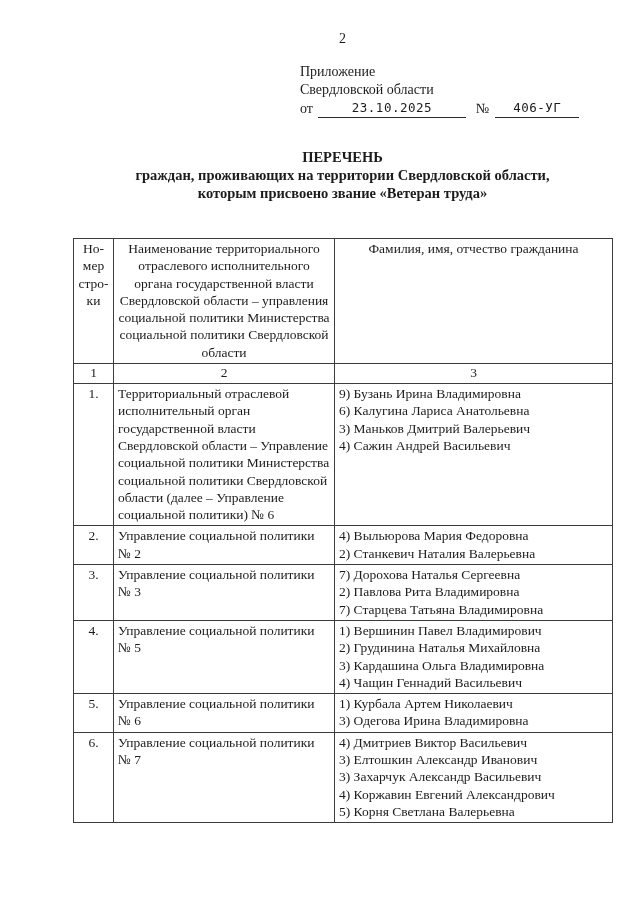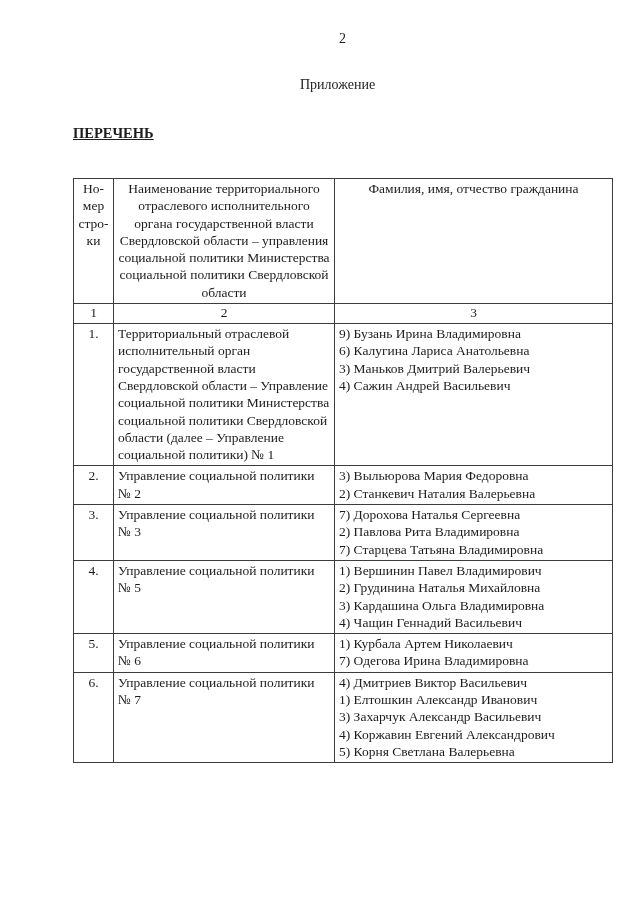--- a/index.html
+++ b/index.html
@@ -14,21 +14,21 @@
     width: 640px; height: 905px;
     padding-left: 73px; padding-right: 28px;
     background: #ffffff;
   }
   .pagenum {
     margin-top: 30px;
     text-align: center;
     font-size: 14px; line-height: 18px;
   }
   .annex {
-    margin-top: 28px;
+    margin-top: 15px;
     margin-left: 227px;
     font-size: 14px; line-height: 18px;
   }
   .date-line {
     display: flex;
     align-items: flex-end;
     white-space: nowrap;
     font-size: 14px; line-height: 18px;
   }
   .date-line .lbl { margin-right: 5px; }
@@ -38,23 +38,23 @@
     border-bottom: 1px solid #2a2a2a;
     text-align: center;
     font-family: "DejaVu Sans Mono", "Liberation Mono", monospace;
     font-size: 12.5px;
     letter-spacing: 0.5px;
   }
   .ul.date { width: 148px; }
   .ul.num  { width: 84px; }
   .title {
     margin-top: 30px;
-    text-align: left;
+    text-align: center;
     font-weight: bold;
-    font-size: 14.5px; line-height: 18px; text-decoration: underline;
+    font-size: 14.5px; line-height: 18px;
   }
   table.list {
     margin-top: 36px;
     border-collapse: collapse;
     width: 539px;
     table-layout: fixed;
     font-size: 13.5px;
     line-height: 17.3px;
     padding-left: 32px;
   }
@@ -78,24 +78,33 @@
 </style>
 </head>
 <body>
 
 <div class="page">
 
   <div class="pagenum">2</div>
 
   <div class="annex">
     <div>Приложение</div>
+    <div>Свердловской области</div>
+    <div class="date-line">
+      <span class="lbl">от</span>
+      <span class="ul date">23.10.2025</span>
+      <span class="nosign">№</span>
+      <span class="ul num">406-УГ</span>
+    </div>
   </div>
 
   <div class="title">
     <div>ПЕРЕЧЕНЬ</div>
+    <div>граждан, проживающих на территории Свердловской области,</div>
+    <div>которым присвоено звание «Ветеран труда»</div>
   </div>
 
   <table class="list">
     <colgroup>
         <col class="c1">
         <col class="c2">
         <col class="c3">
       </colgroup>
     <tbody>
       <tr class="head">
@@ -107,34 +116,34 @@
         <td>Фамилия, имя, отчество гражданина</td>
       </tr>
       <tr class="numrow">
         <td>1</td>
         <td>2</td>
         <td>3</td>
       </tr>
 
       <tr>
         <td class="numcell">1.</td>
-        <td>Территориальный отраслевой исполнительный орган государственной власти Свердловской области – Управление социальной политики Министерства социальной политики Свердловской области (далее – Управление социальной политики) № 1</td>
+        <td>Территориальный отраслевой исполнительный орган государственной власти Свердловской области – Управление социальной политики Министерства социальной политики Свердловской области (далее – Управление социальной политики) № 6</td>
         <td class="citcell">
           <div>9) Бузань Ирина Владимировна</div>
           <div>6) Калугина Лариса Анатольевна</div>
           <div>3) Маньков Дмитрий Валерьевич</div>
           <div>4) Сажин Андрей Васильевич</div>
         </td>
       </tr>
 
       <tr>
         <td class="numcell">2.</td>
         <td>Управление социальной политики № 2</td>
         <td class="citcell">
-          <div>3) Выльюрова Мария Федоровна</div>
+          <div>4) Выльюрова Мария Федоровна</div>
           <div>2) Станкевич Наталия Валерьевна</div>
         </td>
       </tr>
 
       <tr>
         <td class="numcell">3.</td>
         <td>Управление социальной политики № 3</td>
         <td class="citcell">
           <div>7) Дорохова Наталья Сергеевна</div>
           <div>2) Павлова Рита Владимировна</div>
@@ -151,30 +160,30 @@
           <div>3) Кардашина Ольга Владимировна</div>
           <div>4) Чащин Геннадий Васильевич</div>
         </td>
       </tr>
 
       <tr>
         <td class="numcell">5.</td>
         <td>Управление социальной политики № 6</td>
         <td class="citcell">
           <div>1) Курбала Артем Николаевич</div>
-          <div>7) Одегова Ирина Владимировна</div>
+          <div>3) Одегова Ирина Владимировна</div>
         </td>
       </tr>
 
       <tr>
         <td class="numcell">6.</td>
         <td>Управление социальной политики № 7</td>
         <td class="citcell">
           <div>4) Дмитриев Виктор Васильевич</div>
-          <div>1) Елтошкин Александр Иванович</div>
+          <div>3) Елтошкин Александр Иванович</div>
           <div>3) Захарчук Александр Васильевич</div>
           <div>4) Коржавин Евгений Александрович</div>
           <div>5) Корня Светлана Валерьевна</div>
         </td>
       </tr>
     </tbody>
   </table>
 
 </div>
 

